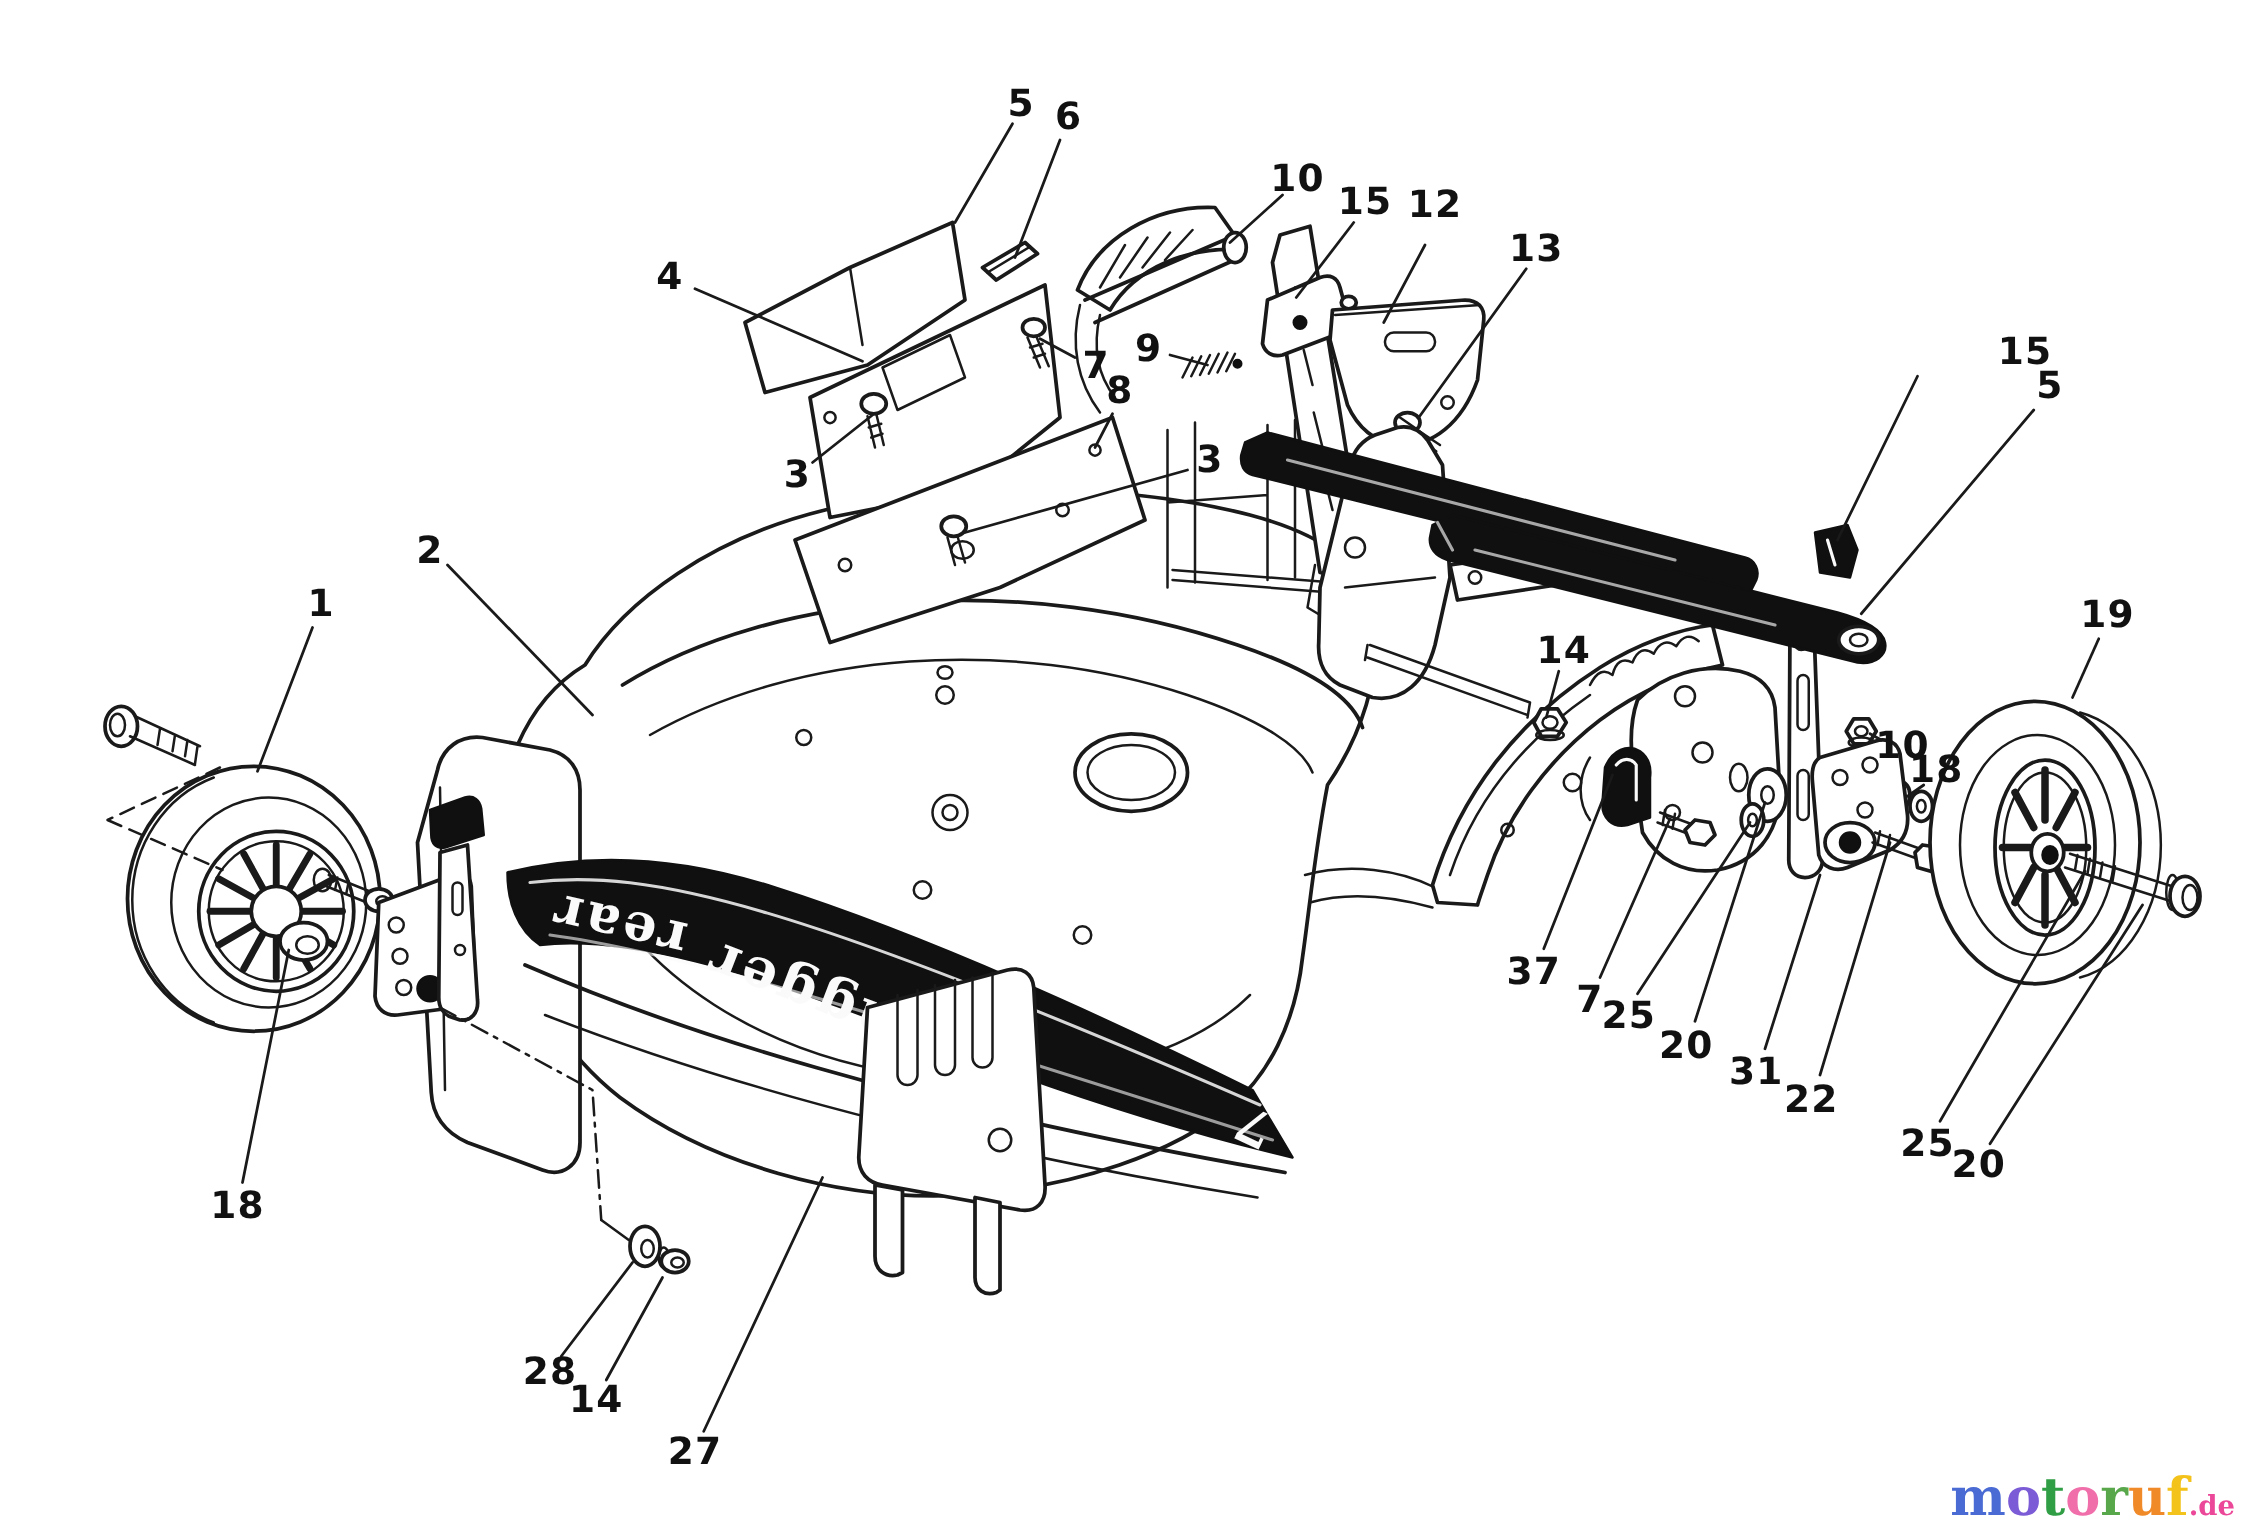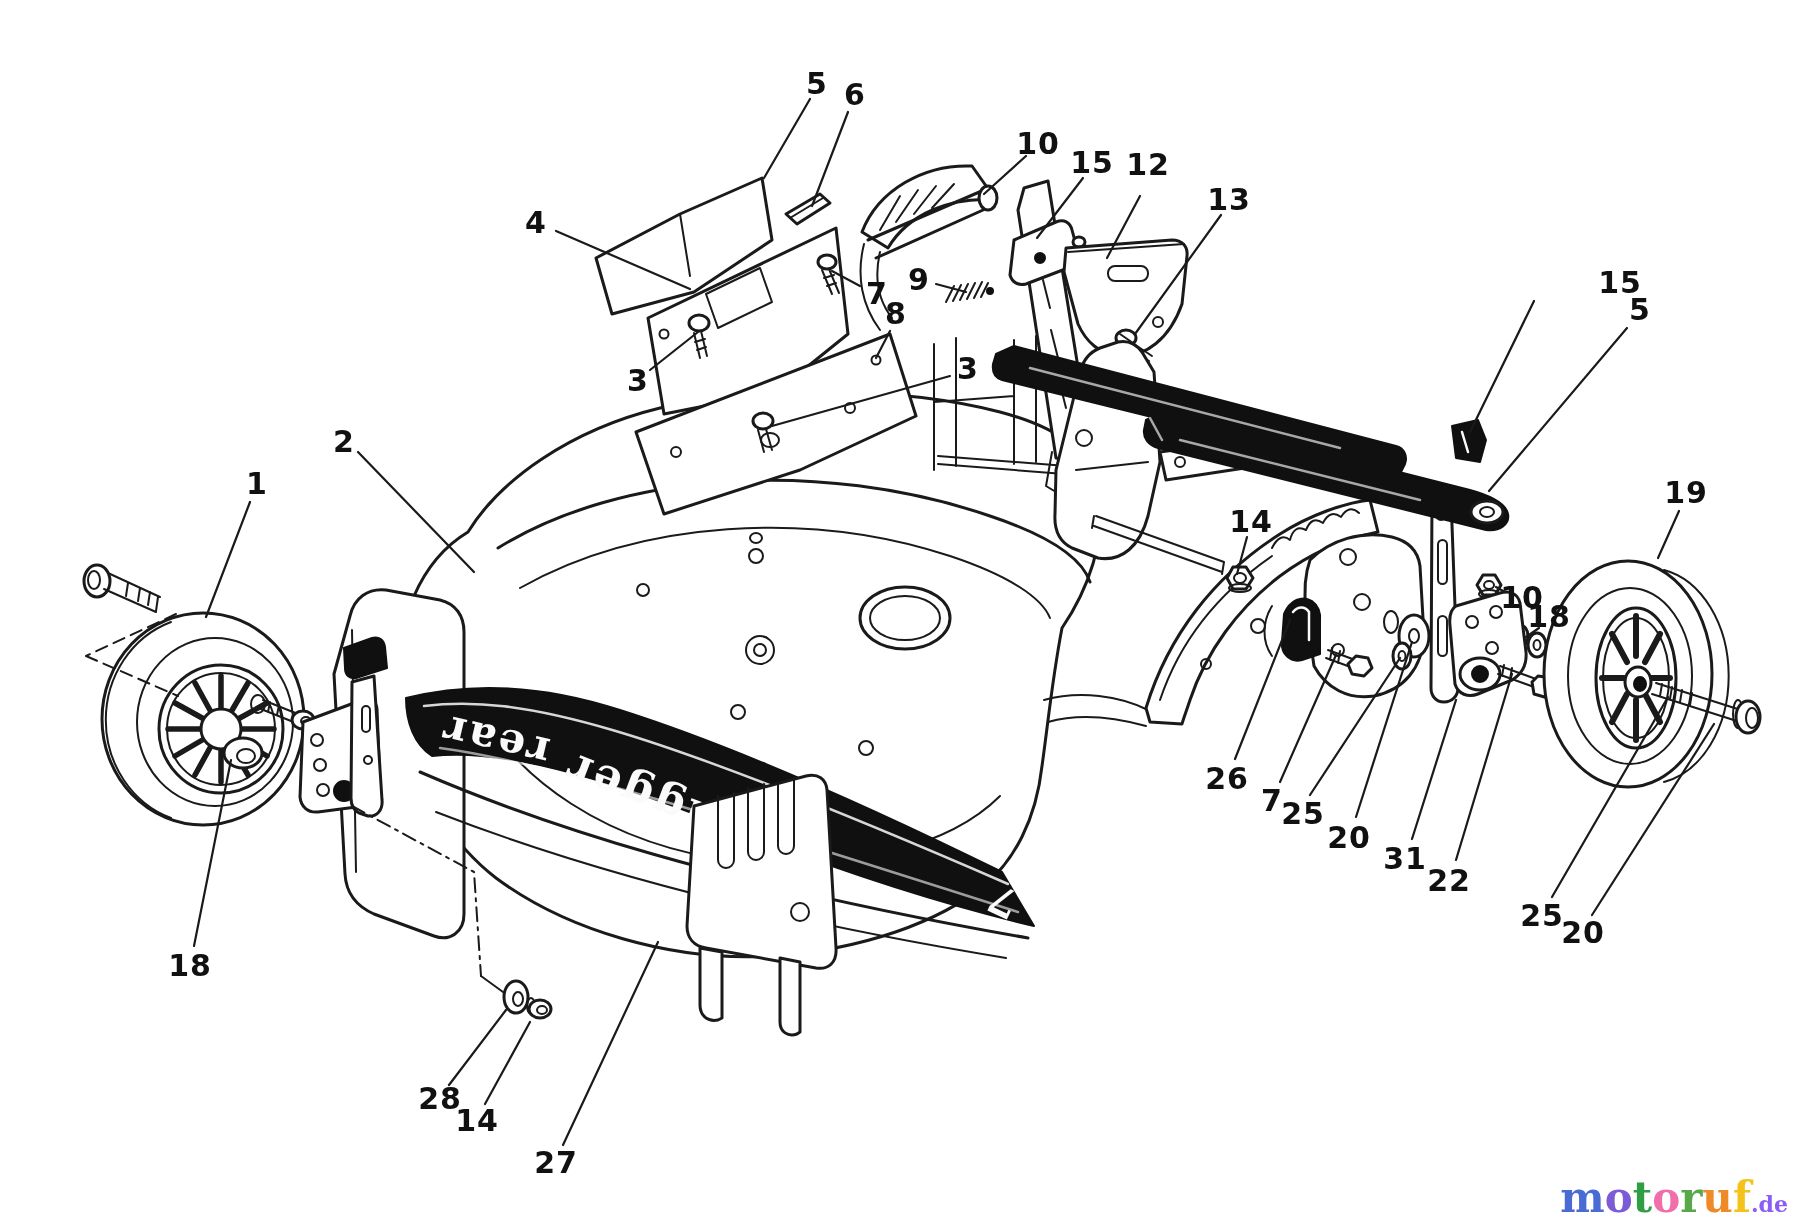--- a/index.html
+++ b/index.html
@@ -357,31 +357,31 @@
     <span class="plbl" style="left:1038px;top:143px">10</span>
     <span class="plbl" style="left:1092px;top:162px">15</span>
     <span class="plbl" style="left:1148px;top:164px">12</span>
     <span class="plbl" style="left:1229px;top:199px">13</span>
     <span class="plbl" style="left:1620px;top:282px">15</span>
     <span class="plbl" style="left:1640px;top:309px">5</span>
     <span class="plbl" style="left:1686px;top:492px">19</span>
     <span class="plbl" style="left:1251px;top:521px">14</span>
     <span class="plbl" style="left:1522px;top:597px">10</span>
     <span class="plbl" style="left:1549px;top:616px">18</span>
-    <span class="plbl" style="left:1227px;top:778px">26</span>
+    <span class="plbl" style="left:1227px;top:778px">37</span>
     <span class="plbl" style="left:1272px;top:800px">7</span>
     <span class="plbl" style="left:1303px;top:813px">25</span>
     <span class="plbl" style="left:1349px;top:837px">20</span>
     <span class="plbl" style="left:1405px;top:858px">31</span>
     <span class="plbl" style="left:1449px;top:880px">22</span>
     <span class="plbl" style="left:1542px;top:915px">25</span>
     <span class="plbl" style="left:1583px;top:932px">20</span>
     <span class="plbl" style="left:190px;top:965px">18</span>
     <span class="plbl" style="left:440px;top:1098px">28</span>
     <span class="plbl" style="left:477px;top:1120px">14</span>
     <span class="plbl" style="left:556px;top:1162px">27</span>
   </div>
 
   <div class="watermark">
-    <span style="color: rgb(74, 107, 211);">m</span><span style="color: rgb(123, 92, 214);">o</span><span style="color: rgb(47, 158, 68);">t</span><span style="color: rgb(240, 110, 170);">o</span><span style="color: rgb(88, 168, 75);">r</span><span style="color: rgb(240, 138, 40);">u</span><span style="color: rgb(243, 194, 27);">f</span><span class="sfx" style="color: #8b5cf6; text-align: center;">.de</span>
+    <span style="color: rgb(74, 107, 211);">m</span><span style="color: rgb(123, 92, 214);">o</span><span style="color: rgb(47, 158, 68);">t</span><span style="color: rgb(240, 110, 170);">o</span><span style="color: rgb(88, 168, 75);">r</span><span style="color: rgb(240, 138, 40);">u</span><span style="color: rgb(243, 194, 27);">f</span><span class="sfx" style="color: #ec4899; text-align: center;">.de</span>
   </div>
 
 </div>
 
 </body></html>

